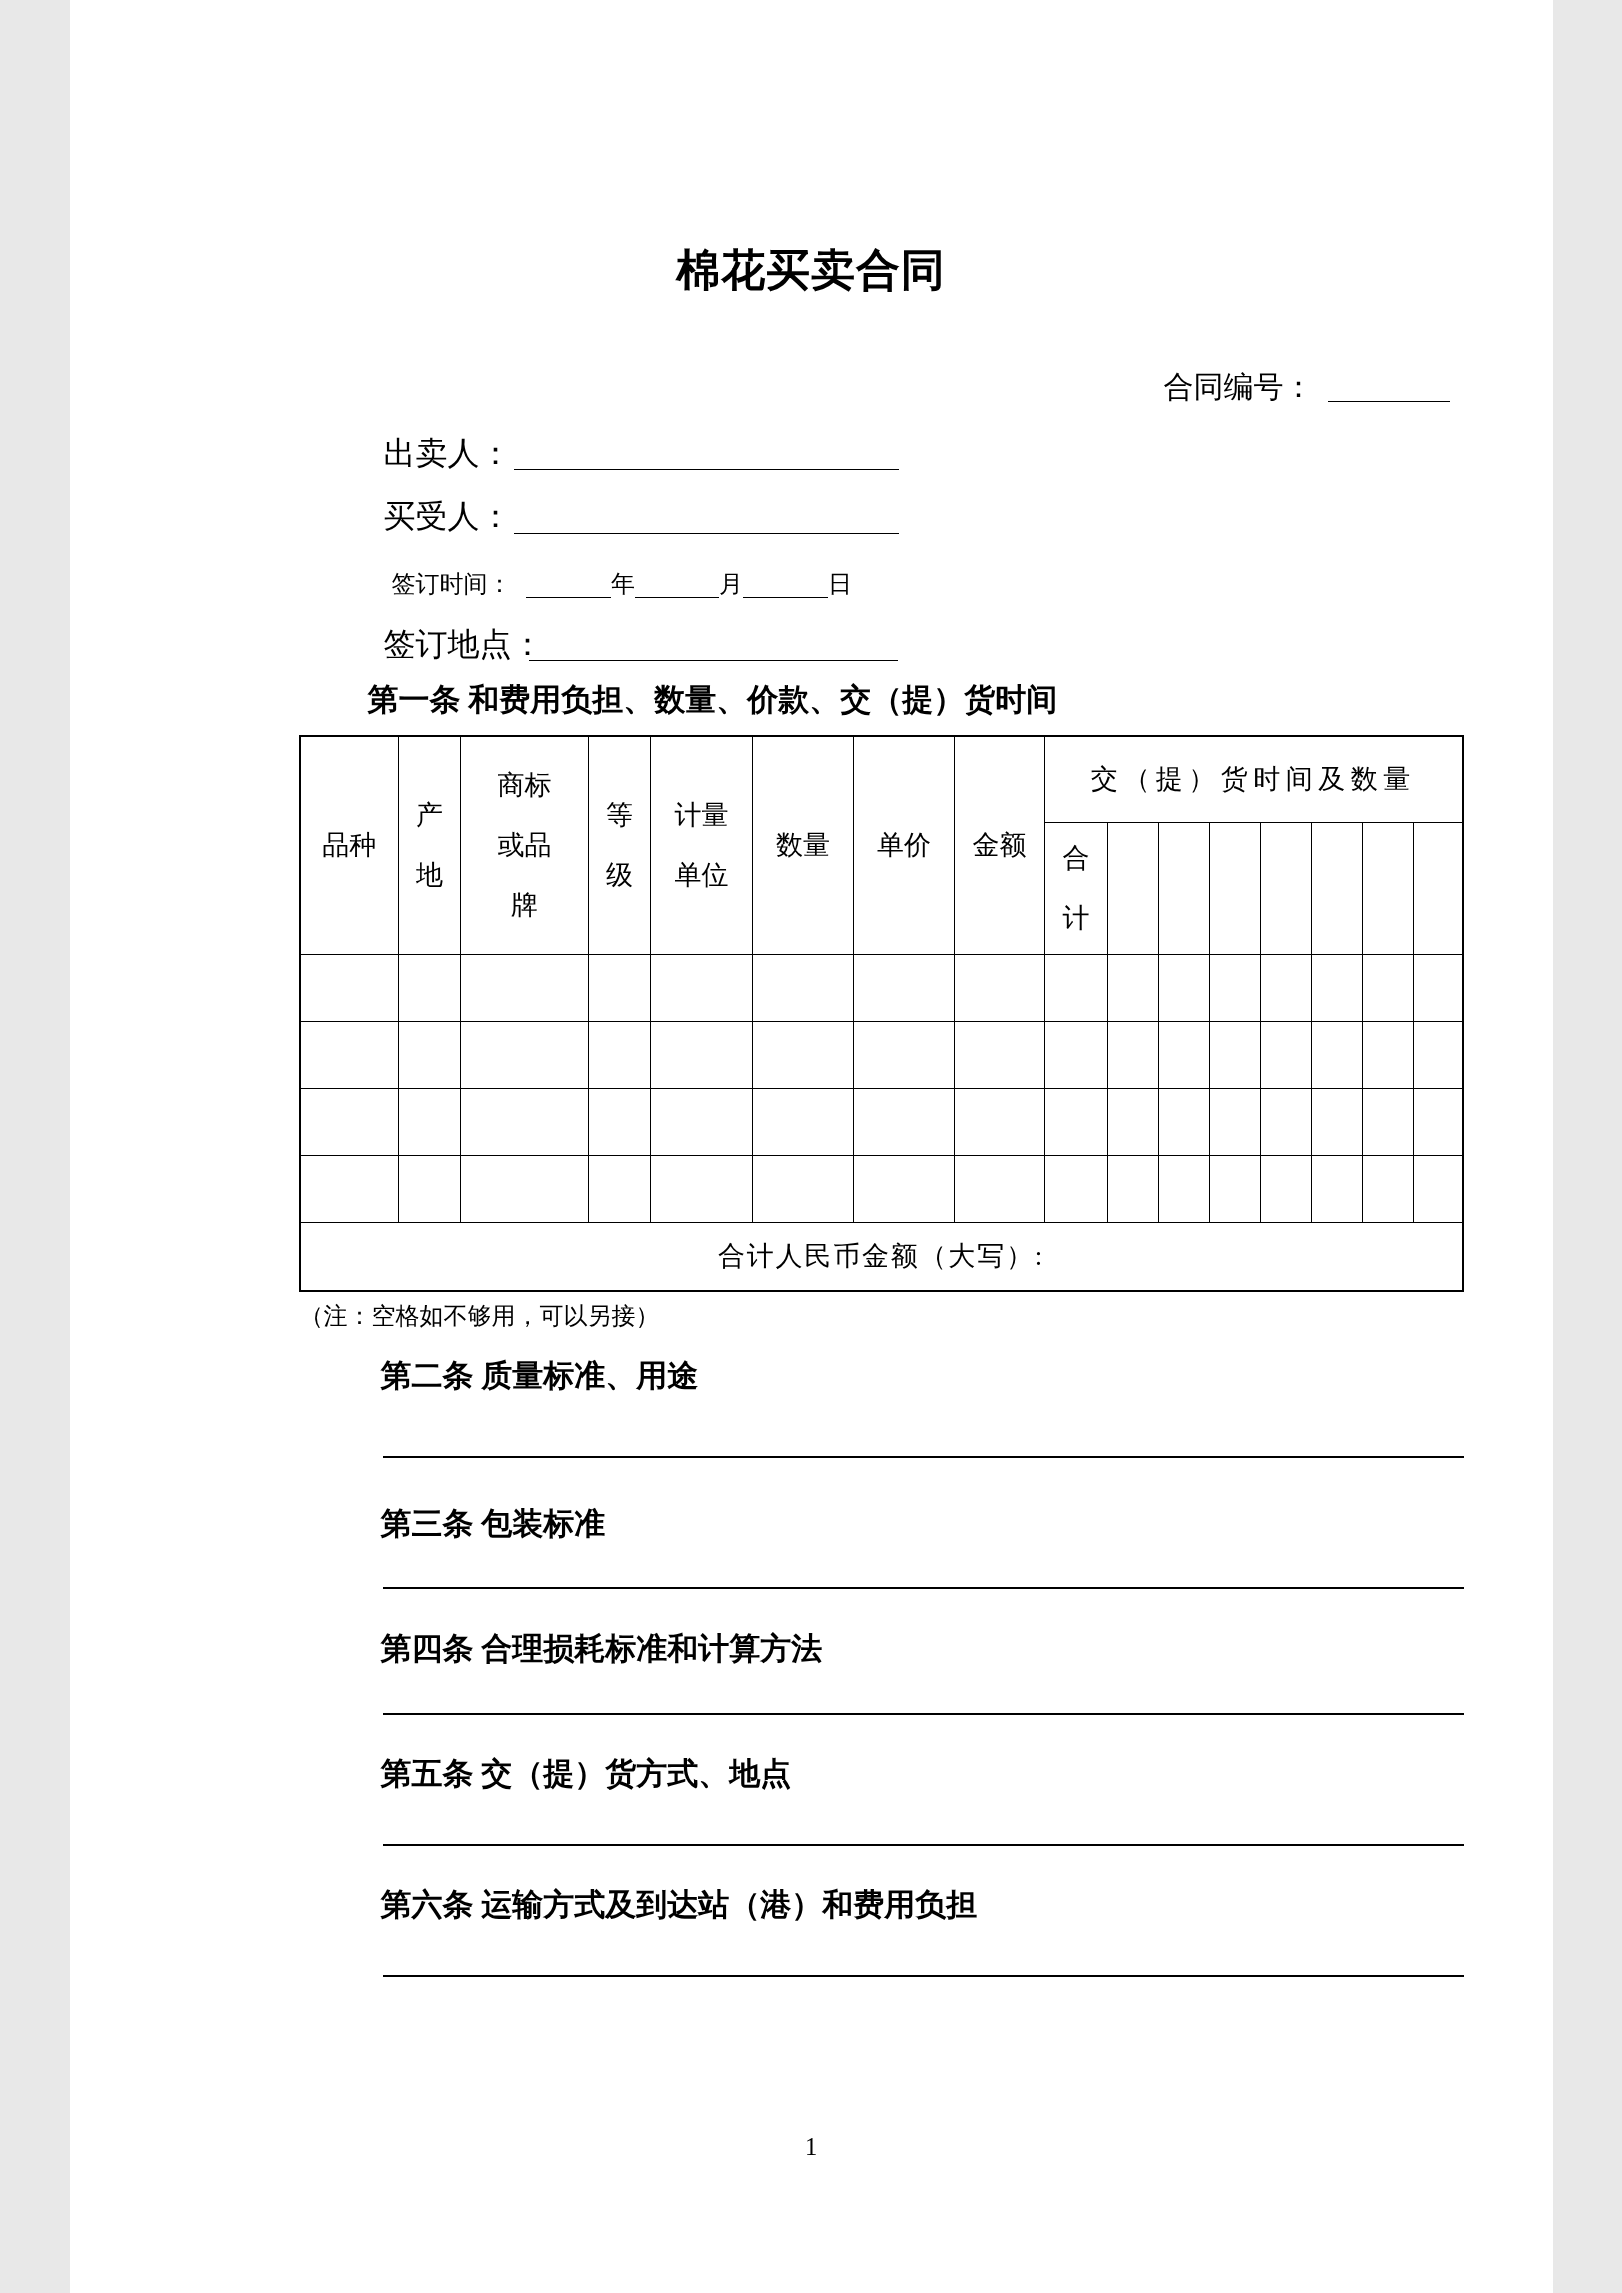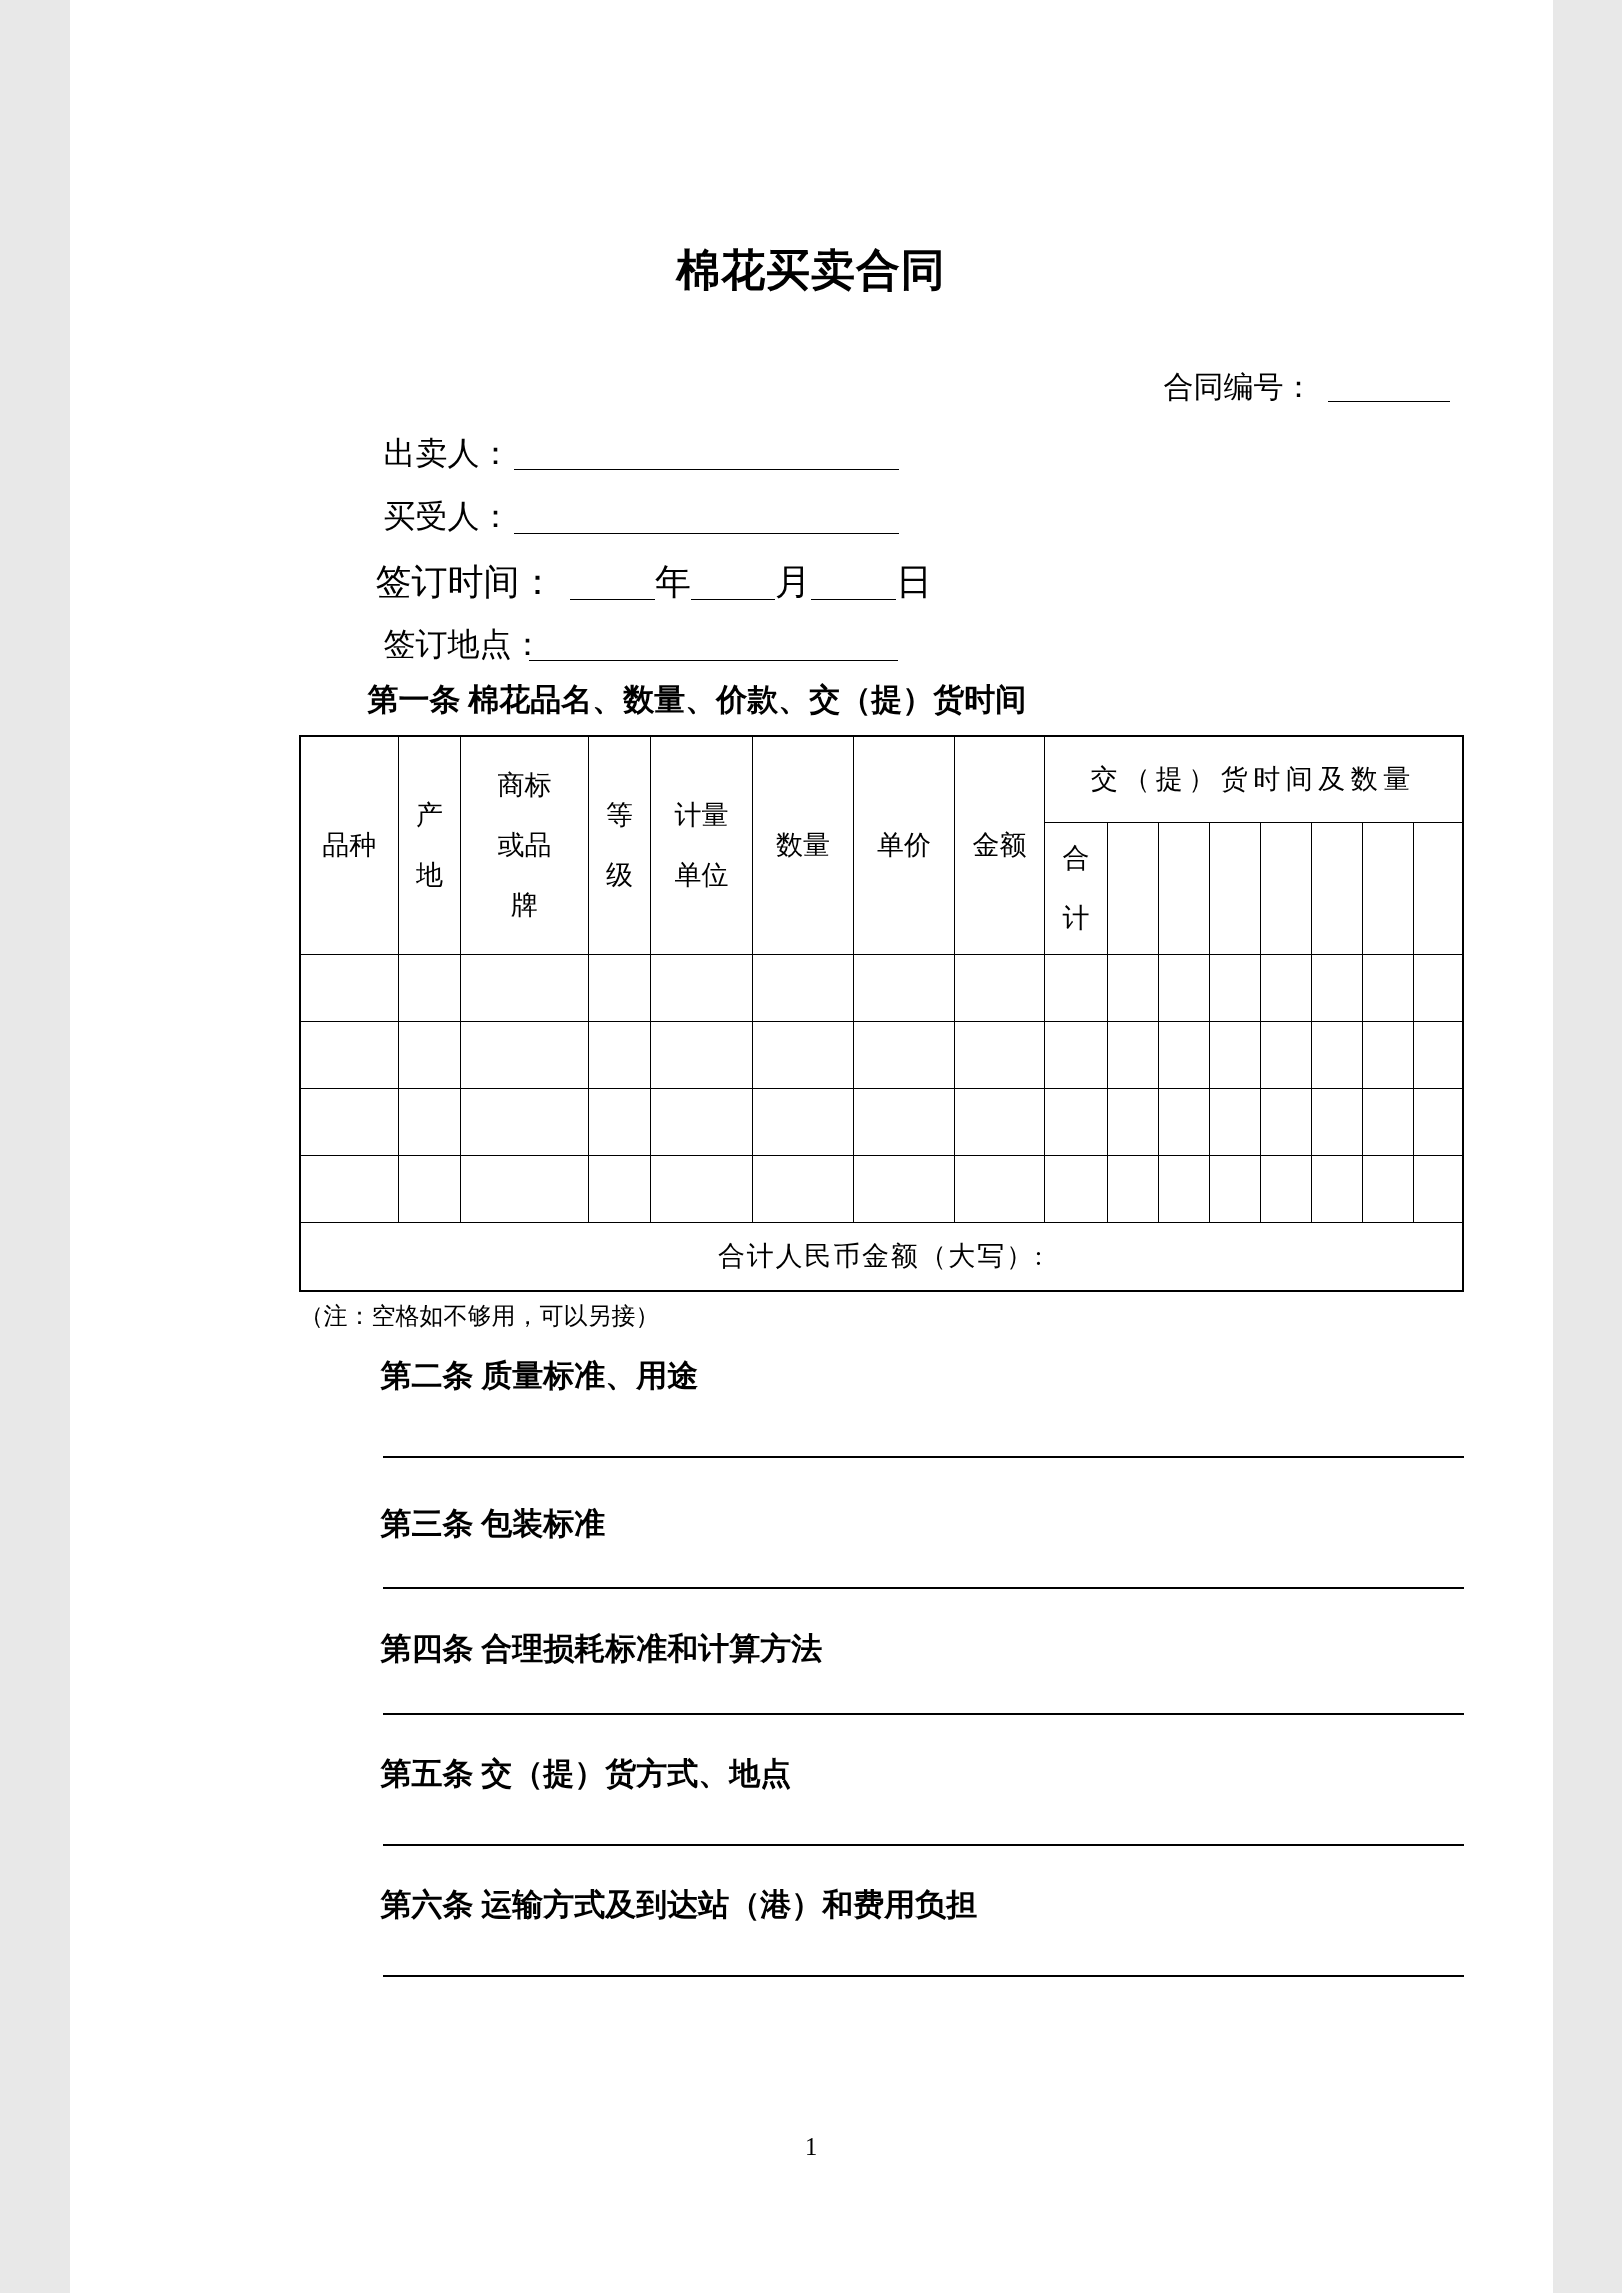--- a/index.html
+++ b/index.html
@@ -10,21 +10,21 @@
   }
   .abs{position:absolute;}
   .doc-title{
     left:0;right:0;top:247px;text-align:center;
     font-size:44px;font-weight:bold;letter-spacing:0.9px;line-height:1.1;
   }
   .contract-no-label{left:1094px;top:367px;font-size:30px;}
   .hline{border-top:1.8px solid #000;height:0;}
   .rule{border-top:2.7px solid #000;height:0;}
   .party-label{font-size:32px;line-height:1.2;}
-  .time-row{left:306px;top:561px;font-size:36px;line-height:1.2;white-space:nowrap;text-align:center;}
+  .time-row{left:322px;top:561px;font-size:24px;line-height:1.2;white-space:nowrap;text-align:center;}
   .blank{
     display:inline-block;border-bottom:1.8px solid #000;
     height:36px;vertical-align:-6.4px;
   }
   .b1{width:85px;margin-left:14.5px;}
   .b2{width:84px;}
   .b3{width:85px;}
   .article-heading{font-size:31px;font-weight:bold;line-height:1.15;white-space:nowrap;}
   .note-line{left:230px;top:1300px;font-size:24px;}
   .contract-table{
@@ -58,21 +58,21 @@
   <div class="abs party-label" style="left:314px;top:497px;">买受人：</div>
   <div class="abs hline" style="left:444px;top:533px;width:385px;"></div>
 
   <div class="abs time-row">
     <span>签订时间：</span><span class="blank b1"></span><span>年</span><span class="blank b2"></span><span>月</span><span class="blank b3"></span><span>日</span>
   </div>
 
   <div class="abs party-label" style="left:314px;top:625px;">签订地点：</div>
   <div class="abs hline" style="left:459px;top:660px;width:369px;"></div>
 
-  <div class="abs article-heading" style="left:298px;top:682px;">第一条 棉花品名、数量、价款、交（提）货时间</div>
+  <div class="abs article-heading" style="left:298px;top:682px;">第一条 和费用负担、数量、价款、交（提）货时间</div>
 
   <table class="contract-table">
     <colgroup>
       <col style="width:99px">
         <col style="width:62px">
         <col style="width:128px">
         <col style="width:62px">
       <col style="width:102px">
         <col style="width:101px">
         <col style="width:101px">

